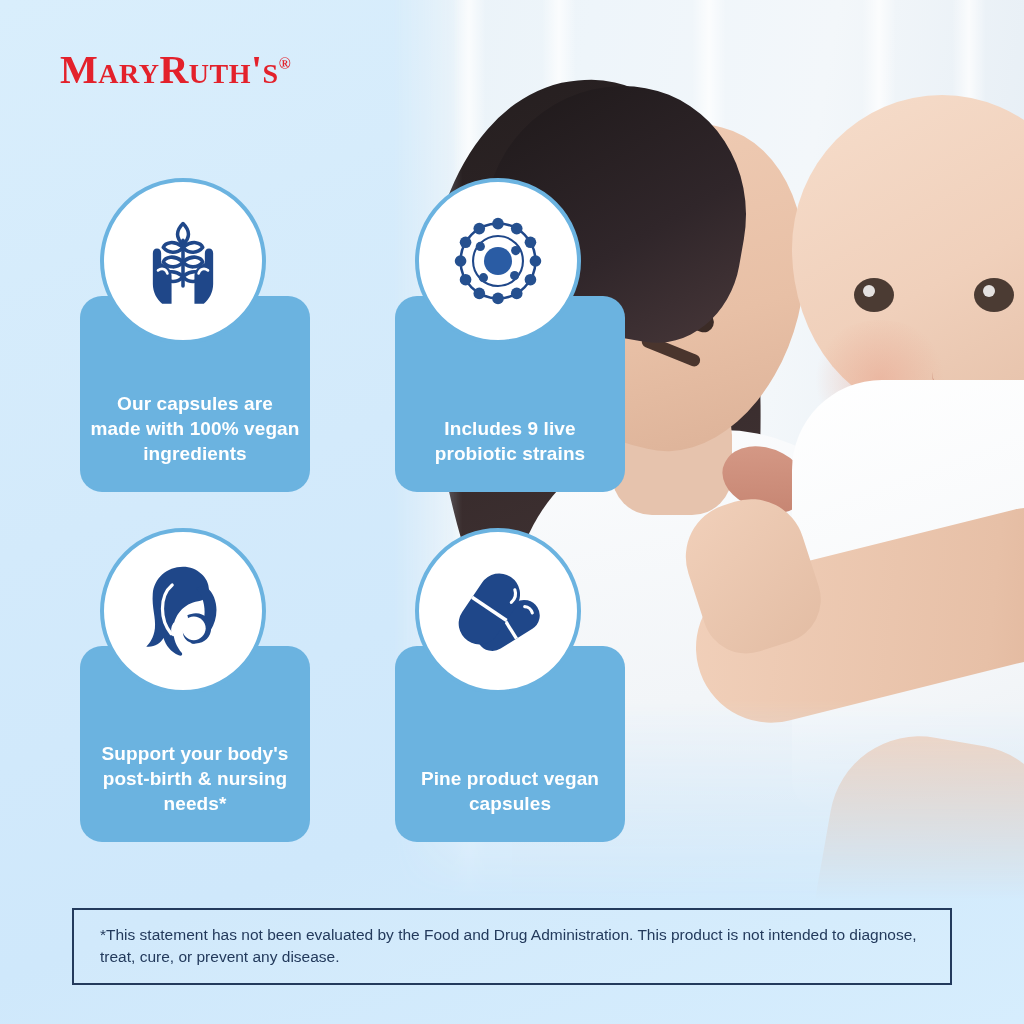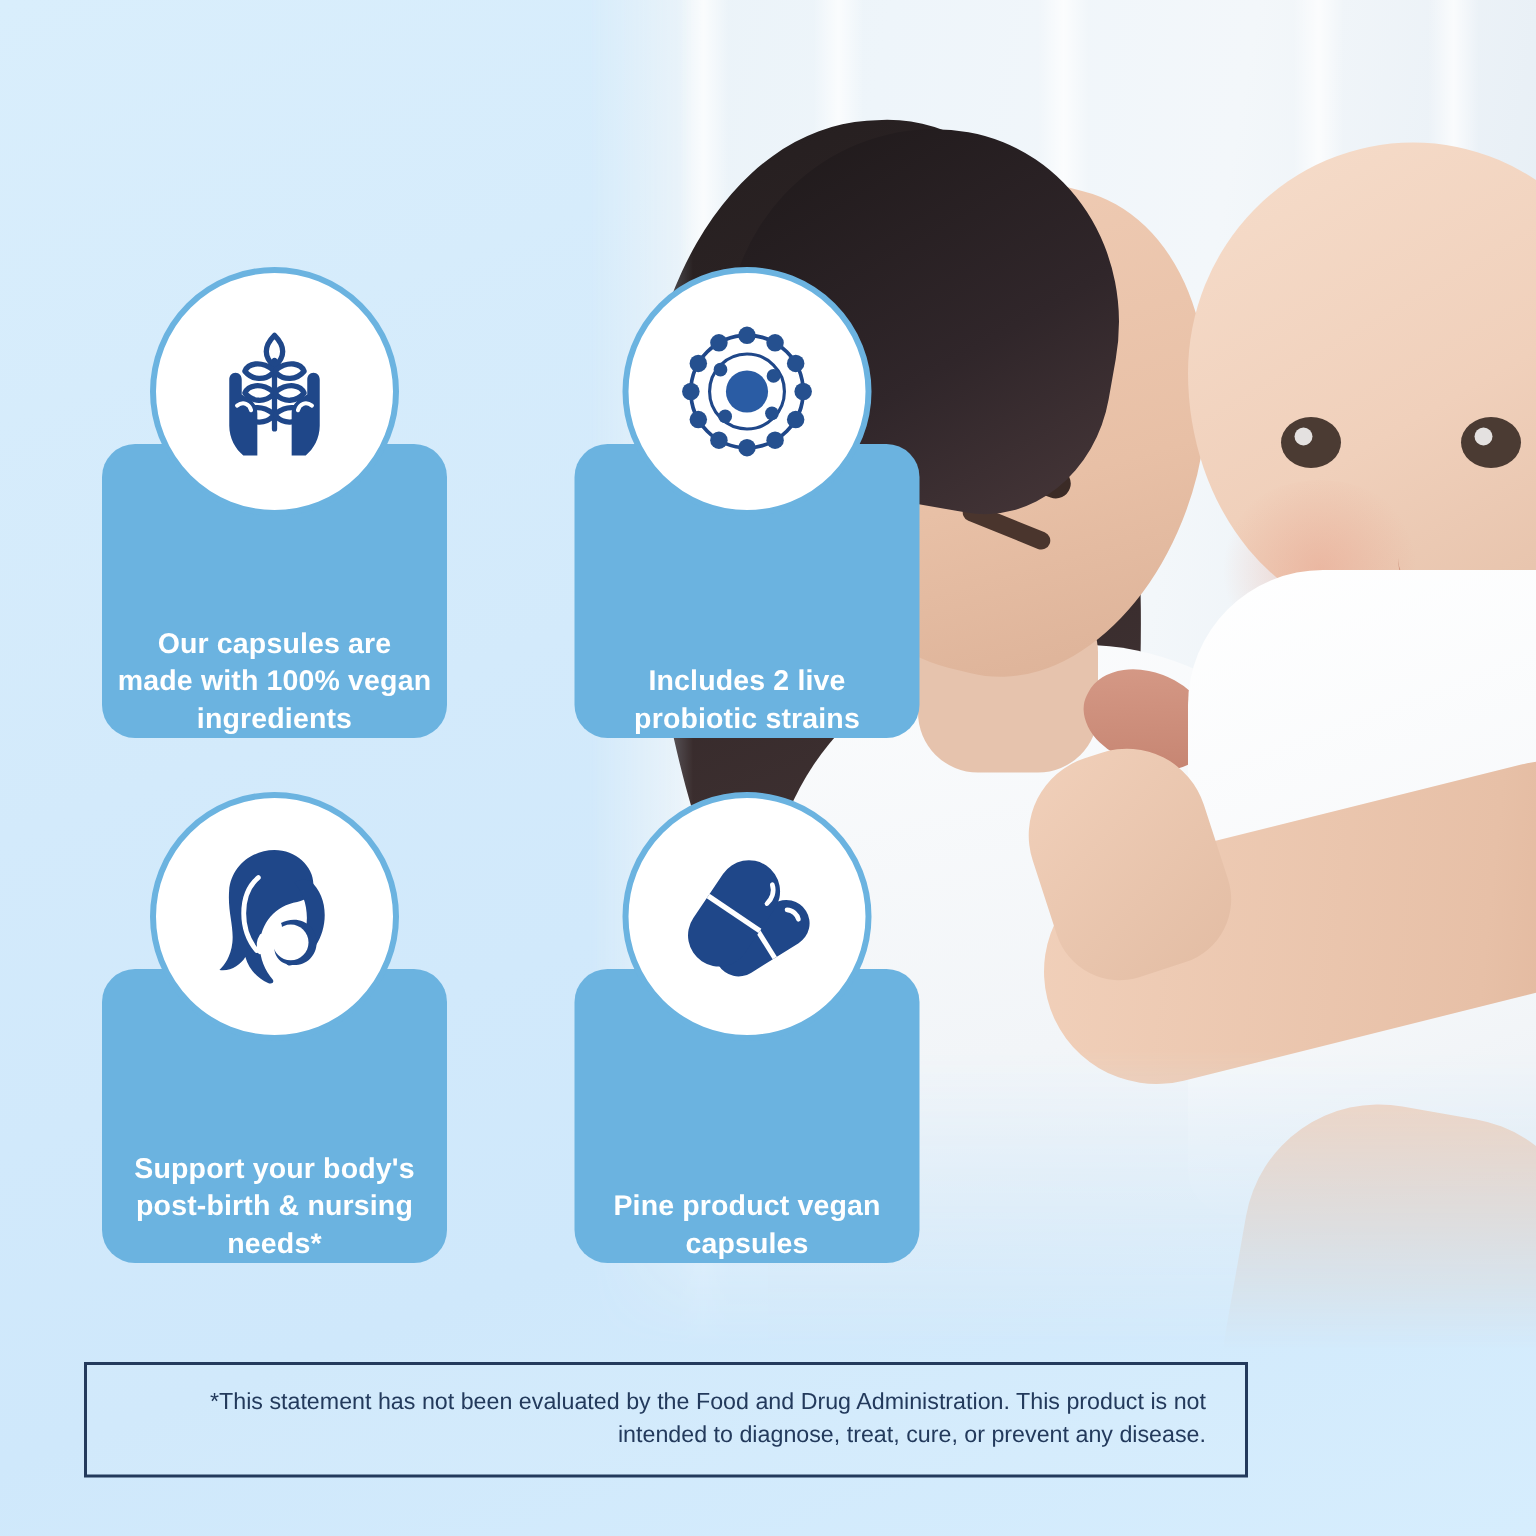--- a/index.html
+++ b/index.html
@@ -227,29 +227,30 @@
     font-variant: normal;
   }
 
   
   .card {
     position: absolute;
     width: 230px;
   }
   .card-body {
     position: absolute;
-    left: 0;
+    left: 12px;
     top: 118px;
     width: 230px;
     height: 196px;
     background: #6bb3e0;
     border-radius: 22px;
     display: flex;
     align-items: flex-end;
     justify-content: center;
+    padding-bottom: 26px;
   }
   .card-text {
     color: #ffffff;
     font-size: 19px;
     font-weight: 700;
     line-height: 1.32;
     text-align: center;
     letter-spacing: 0.1px;
     width: 210px;
   }
@@ -270,29 +271,29 @@
   .icon-circle svg { display: block; }
 
   #card-1 { left: 68px; top: 178px; }
   #card-2 { left: 383px; top: 178px; }
   #card-3 { left: 68px; top: 528px; }
   #card-4 { left: 383px; top: 528px; }
 
   
   #disclaimer {
     position: absolute;
-    left: 56px;
+    left: 72px;
     top: 908px;
-    width: 776px;
+    width: 880px;
     padding: 14px 26px;
     border: 2px solid #233a5c;
     color: #233a5c;
     font-size: 15.5px;
     line-height: 1.45;
-    text-align: right;
+    text-align: left;
     background: rgba(255,255,255,0.06);
   }
 </style>
 </head>
 <body>
 
 <div id="infographic">
 
   <div id="photo-panel">
     <div id="photo-bg"></div>
@@ -319,20 +320,23 @@
     <div class="b-eye" id="b-eye-l"></div>
     <div class="b-eye" id="b-eye-r"></div>
     <div id="b-mouth"></div>
     <div id="b-body"></div>
     <div id="b-leg"></div>
     <div id="b-arm"></div>
     <div id="m-arm"></div>
     <div id="m-hand"></div>
   </div>
 
+  <div id="logo">
+    <span>MaryRuth's</span><span class="reg">®</span>
+  </div>
 
   <div class="card" id="card-1">
     <div class="card-body">
       <div class="card-text">Our capsules are made with 100% vegan ingredients</div>
     </div>
     <div class="icon-circle">
       <svg width="104" height="104" viewBox="0 0 100 100" fill="none" stroke="#1f4789" stroke-width="3.4">
 
         <line x1="50" y1="30" x2="50" y2="74" stroke-linecap="round"></line>
 
@@ -349,21 +353,21 @@
         <path d="M26 59c4-3 8-1 9 3" stroke="#ffffff" stroke-width="2.6" stroke-linecap="round" fill="none"></path>
 
         <path d="M75 38c2.5 0 4 2 4 4.5V72c0 8-4 15-9 19h-9V64c0-4 2-7 5-9l5-3V42.5c0-2.5 1.5-4.5 4-4.5z" fill="#1f4789" stroke="none"></path>
         <path d="M74 59c-4-3-8-1-9 3" stroke="#ffffff" stroke-width="2.6" stroke-linecap="round" fill="none"></path>
       </svg>
     </div>
   </div>
 
   <div class="card" id="card-2">
     <div class="card-body">
-      <div class="card-text">Includes 2 live probiotic strains</div>
+      <div class="card-text">Includes 9 live probiotic strains</div>
     </div>
     <div class="icon-circle">
       <svg width="104" height="104" viewBox="0 0 100 100">
         <circle cx="50" cy="50" r="36" fill="none" stroke="#1f4789" stroke-width="2.4"></circle>
         <circle cx="50" cy="50" r="24" fill="none" stroke="#1f4789" stroke-width="2"></circle>
         <circle cx="50" cy="50" r="13.5" fill="#2a5ca4"></circle>
         <g fill="#25508f">
           <circle cx="50" cy="14" r="5.6"></circle>
           <circle cx="68" cy="18.8" r="5.6"></circle>
           <circle cx="81.2" cy="32" r="5.6"></circle>

